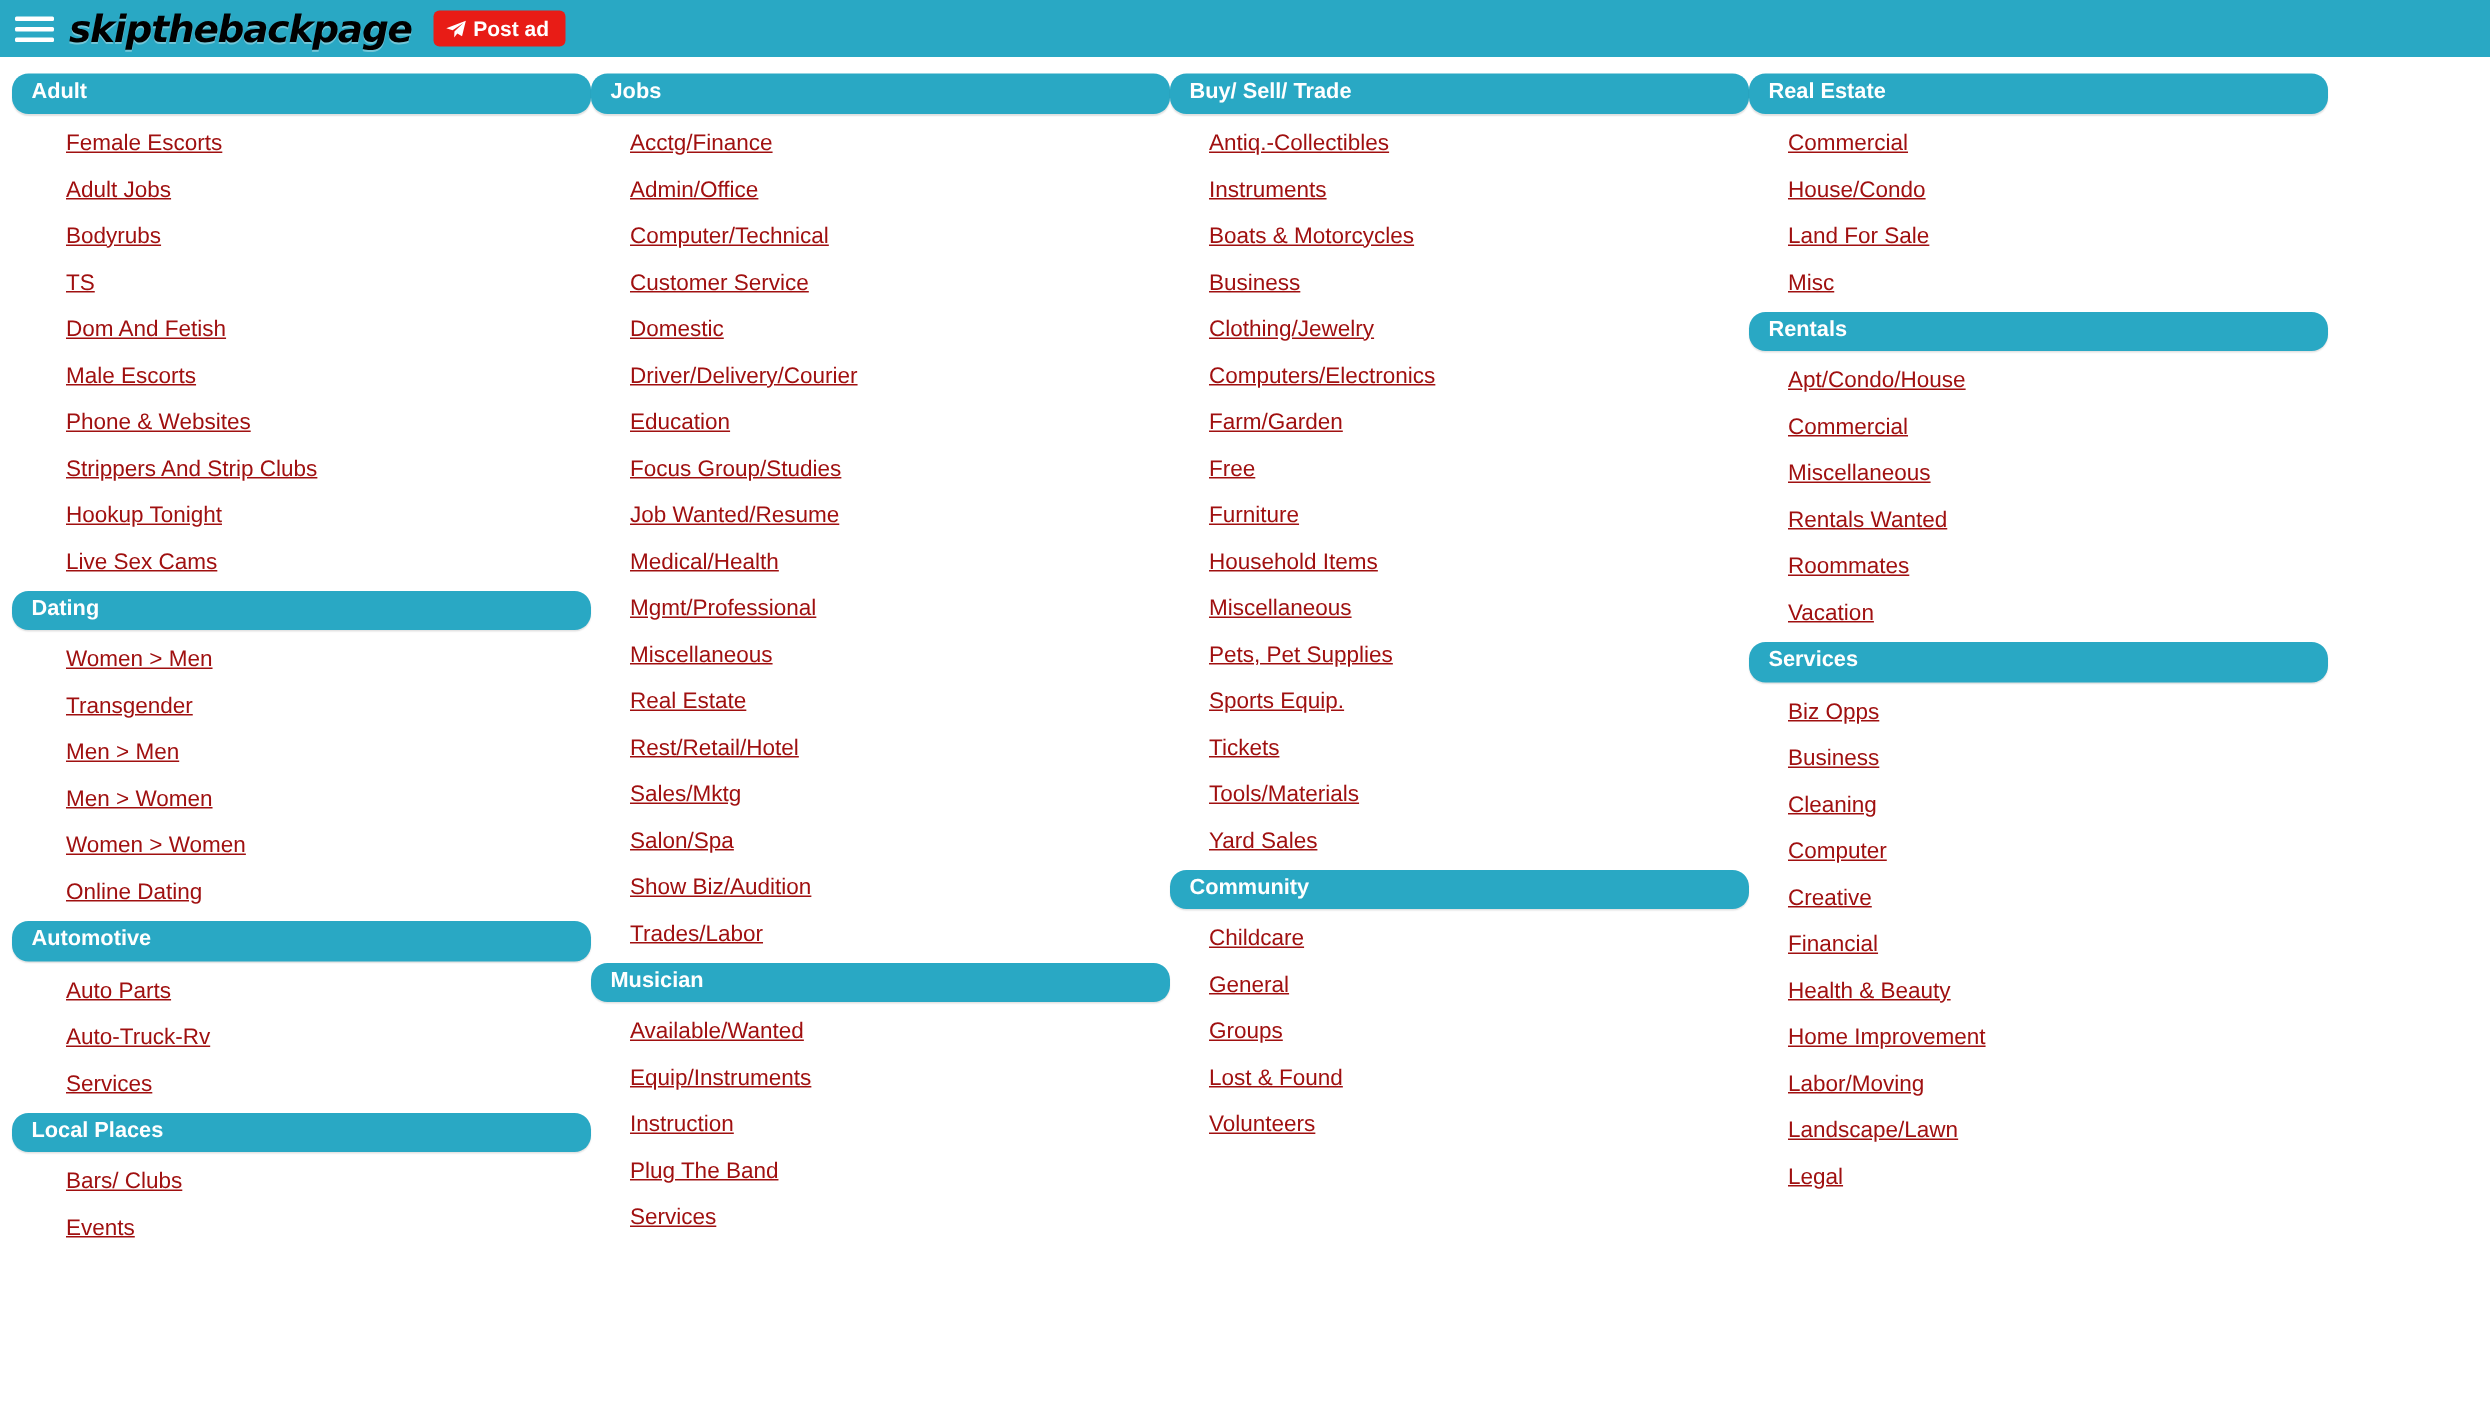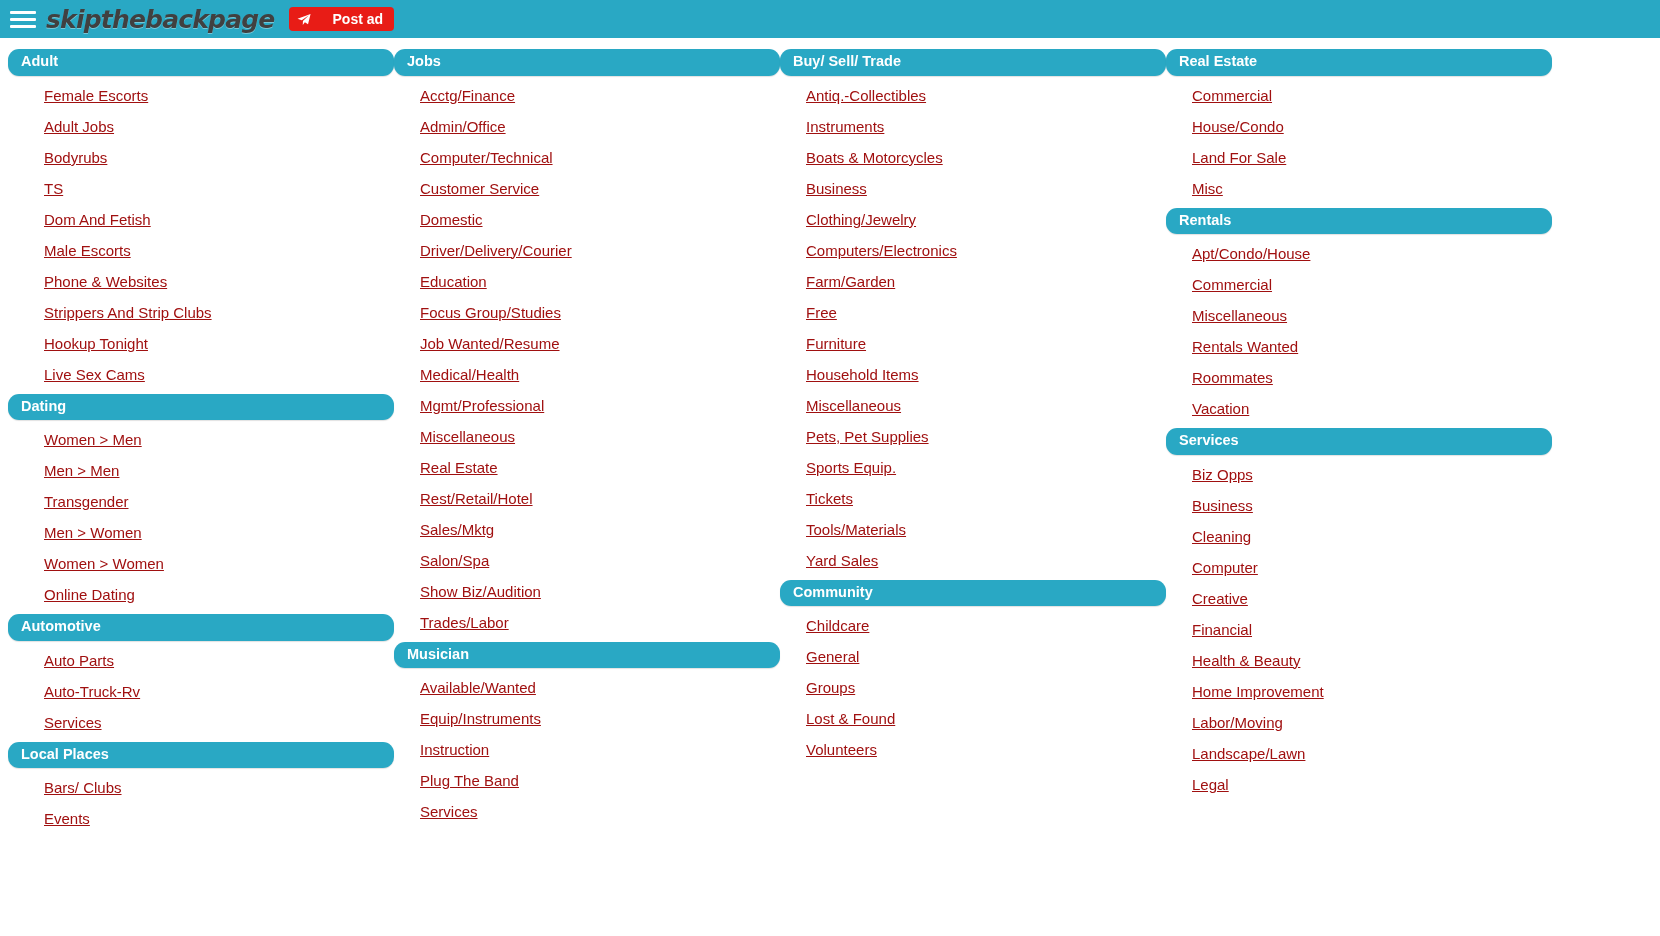--- a/index.html
+++ b/index.html
@@ -28,36 +28,36 @@
   }
   .hamburger span {
     display: block; height: 3px; width: 26px;
     background: #ffffff; border-radius: 1px;
   }
   .logo {
     font-family: "DejaVu Sans", sans-serif;
     font-weight: bold;
     font-size: 25px;
     font-style: italic;
-    color: #404040;
+    color: #000000;
     letter-spacing: -0.8px;
     margin-right: 14px;
     white-space: nowrap;
     text-shadow: 0 1px 0 rgba(255,255,255,0.35);
   }
   .post-ad {
     background: #e81c16;
     color: #ffffff;
     font-weight: bold;
     font-size: 14px;
     border-radius: 4px;
     padding: 5px 11px 5px 8px;
     display: inline-flex;
     align-items: center;
-    gap: 22px;
+    gap: 5px;
     cursor: pointer;
     border: none;
     line-height: 1;
   }
   .post-ad .plane { display: inline-block; line-height: 1; }
   .post-ad svg { display: block; }
 
   
   .board {
     display: flex;
@@ -134,22 +134,22 @@
         <li><a href="#">Strippers And Strip Clubs</a></li>
         <li><a href="#">Hookup Tonight</a></li>
         <li><a href="#">Live Sex Cams</a></li>
       </ul>
     </div>
 
     <div class="section">
       <div class="section-title">Dating</div>
       <ul class="links">
         <li><a href="#">Women &gt; Men</a></li>
+        <li><a href="#">Transgender</a></li>
         <li><a href="#">Men &gt; Men</a></li>
-        <li><a href="#">Transgender</a></li>
         <li><a href="#">Men &gt; Women</a></li>
         <li><a href="#">Women &gt; Women</a></li>
         <li><a href="#">Online Dating</a></li>
       </ul>
     </div>
 
     <div class="section">
       <div class="section-title">Automotive</div>
       <ul class="links">
         <li><a href="#">Auto Parts</a></li>

